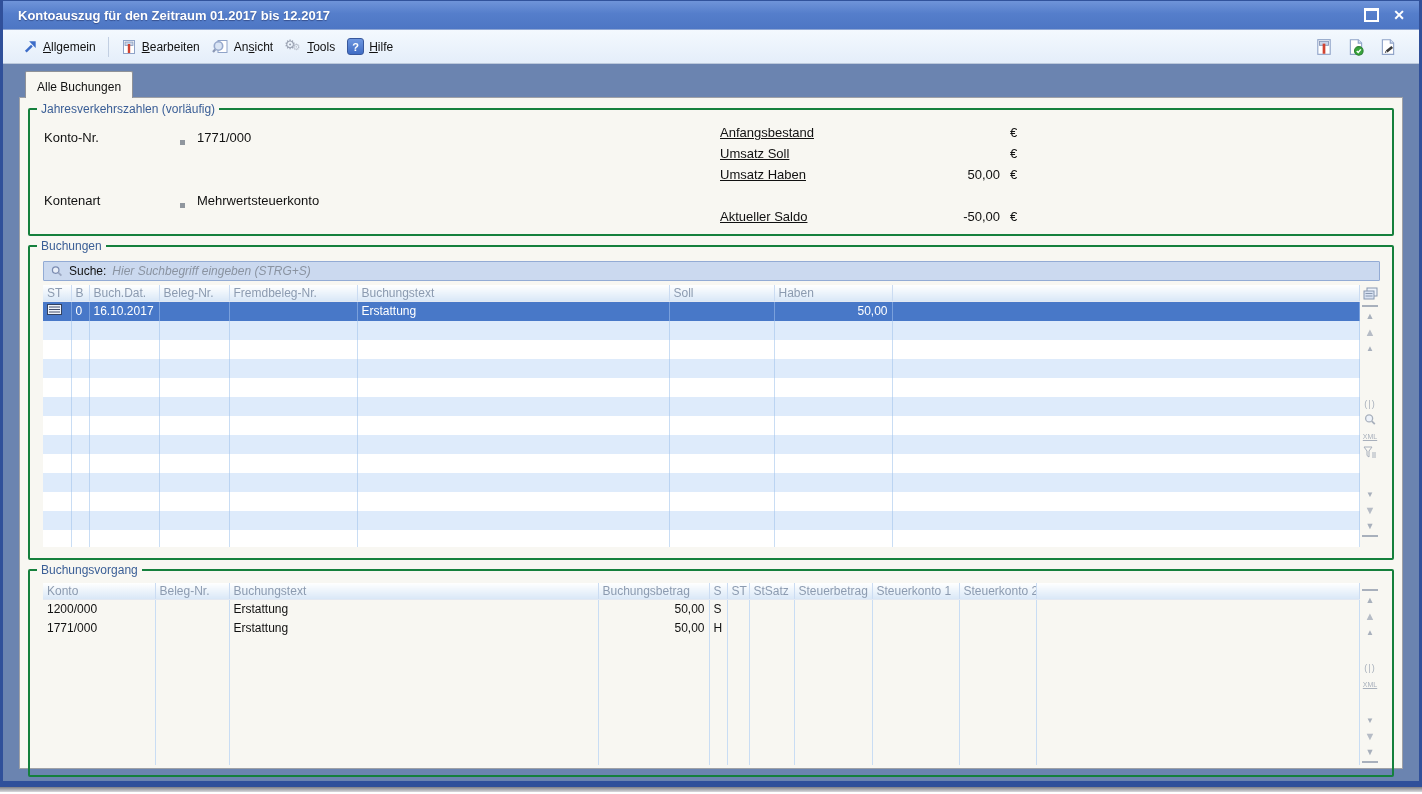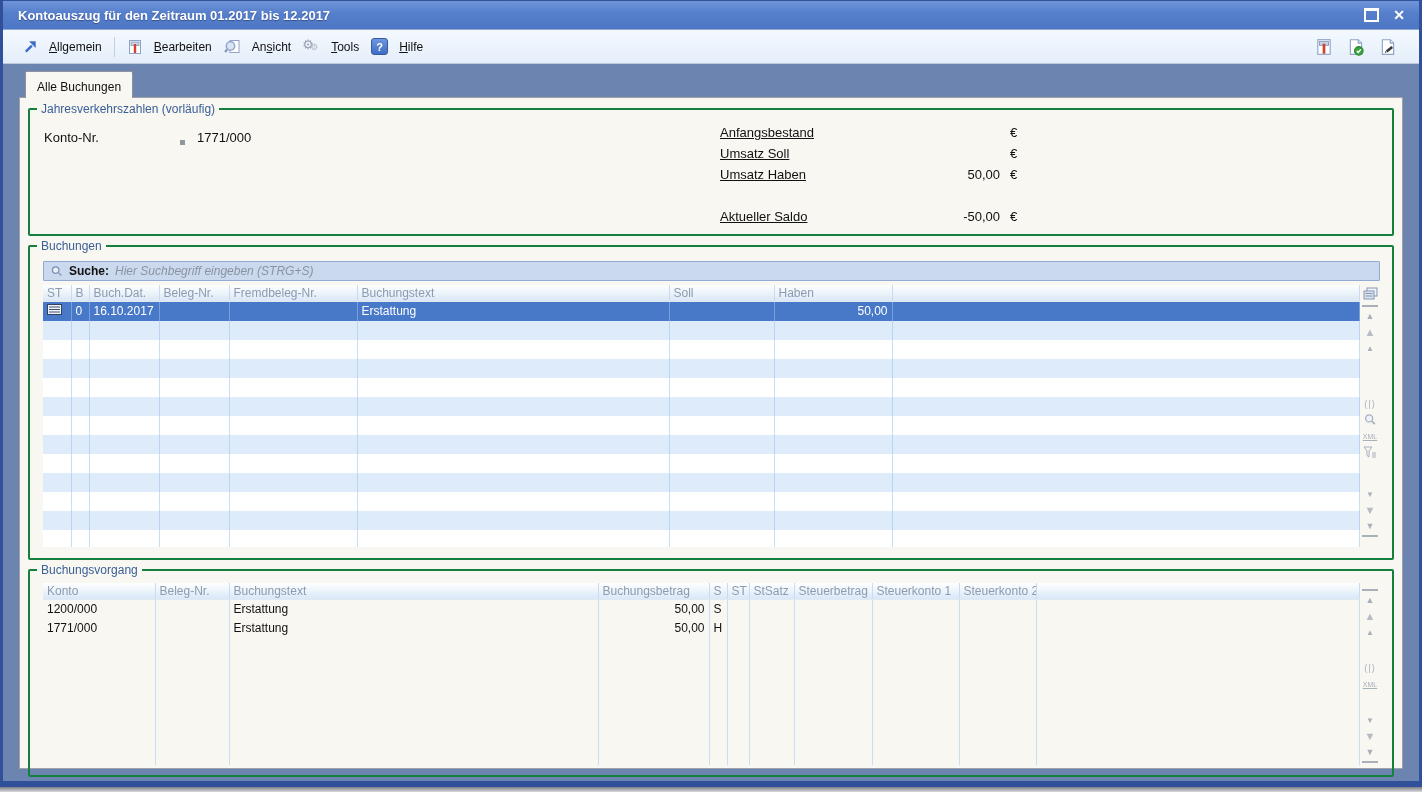--- a/index.html
+++ b/index.html
@@ -7,21 +7,21 @@
   .frame{position:absolute;left:0;top:0;width:1422px;height:788px;background:#6B84B0;border-left:3px solid #30509A;border-right:3px solid #30509A;border-bottom:7px solid #30509A;box-sizing:border-box;}
   .frame::after{content:"";position:absolute;left:-3px;right:-3px;bottom:-11px;height:5px;background:linear-gradient(#7d7f86,#d8d9dd);}
   
   .titlebar{height:28px;background:linear-gradient(#6f94d9 0%,#557ecb 45%,#4d76c4 100%);border-top:1px solid #31539c;border-bottom:1px solid #8FA7D4;display:flex;align-items:center;color:#fff;}
   .title-text{font-size:13px;font-weight:bold;padding-left:15px;text-shadow:0 1px 1px rgba(0,0,40,.35);flex:1;}
   .win-controls{display:flex;align-items:center;gap:14px;padding-right:14px;}
   .restore-box{width:11px;height:9px;border:2px solid #fff;border-top:3px solid #fff;display:inline-block;}
   .close-x{font-size:14px;font-weight:bold;line-height:14px;}
   
   .menubar{height:33px;background:linear-gradient(#F4F9FE,#E4EEFA);border-bottom:1px solid #BCC9DC;display:flex;align-items:center;padding:0 10px 0 14px;}
-  .menu-item{display:flex;align-items:center;gap:11px;font-size:12px;color:#111;padding:3px 6px;cursor:default;justify-content:space-between;}
+  .menu-item{display:flex;align-items:center;gap:5px;font-size:12px;color:#111;padding:3px 6px;cursor:default;justify-content:space-between;}
   .menusep{width:1px;height:20px;background:#C2CFE2;margin:0 6px;}
   .menubar-right{margin-left:auto;display:flex;align-items:center;gap:14px;padding-right:12px;}
   .u{text-decoration:underline;}
   .gears{position:relative;width:17px;height:16px;}
   .gears .g1{position:absolute;left:-1px;top:-2px;font-size:13px;color:#9aa2b2;}
   .gears .g2{position:absolute;left:7px;top:3px;font-size:9px;color:#b3bac8;}
   .help-badge{width:15px;height:15px;background:linear-gradient(#6e97e0,#3f6cc4);border:1px solid #38589c;border-radius:3px;color:#fff;font-weight:bold;font-size:11px;display:flex;align-items:center;justify-content:center;}
   
   .workarea{position:absolute;top:62px;left:3px;right:3px;bottom:0;}
   .tab{display:inline-block;margin-left:19px;margin-top:9px;padding:8px 11px 4px;background:#F8F7F2;border:1px solid #8F9298;border-bottom:none;border-radius:2px 2px 0 0;font-size:12px;color:#111;position:relative;z-index:2;}
@@ -40,21 +40,21 @@
   .spacer42{height:42px;} .spacer21{height:21px;}
   .vrow{display:flex;align-items:center;height:21px;}
   .vrow .vlabel{flex:1;text-decoration:underline;}
   .vrow .vval{width:88px;text-align:right;}
   .vrow .vcur{width:16px;padding-left:10px;}
   
   #group-bookings{height:315px;}
   #group-transaction{height:208px;}
   .gb-inner{padding:14px 12px 6px 13px;}
   .searchbar{height:18px;background:#CBD9EF;border:1px solid #93ABD4;border-radius:1px;display:flex;align-items:center;font-size:12px;padding:0 6px;gap:6px;}
-  .searchbar .slabel{font-weight:bold;color:#111;}
+  .searchbar .slabel{font-weight:normal;color:#111;}
   .searchbar .sph{font-style:italic;color:#8A93A1;}
   .tablezone{display:flex;margin-top:4px;}
   .twrap{flex:1;overflow:hidden;}
   table.grid{border-collapse:collapse;table-layout:fixed;width:100%;font-size:12px;color:#111;}
   table.grid td{padding:0 4px;height:19px;line-height:19px;white-space:nowrap;overflow:hidden;border-right:1px solid #C9DDF4;}
   tr.hdr td{height:16px;line-height:16px;color:#8C9BB0;background:linear-gradient(#FFFFFF,#D9E7F7);border-right:1px solid #CBDCF2;border-bottom:1px solid #E2E8F2;}
   #bookings-table tr.data td,#bookings-table tr.empty td{border-bottom:none;}
   #bookings-table tr.empty:nth-child(odd) td{background:#DEEBFB;border-right:1px solid #BBD4F2;}
   #bookings-table tr.empty:nth-child(even) td{background:#FFFFFF;border-right:1px solid #C9DDF4;}
   tr.selected td{background:#4878C8;color:#fff;border-right:1px solid #7AA0DC !important;}
@@ -150,20 +150,25 @@
       <div class="groupbox" id="group-summary">
         <span class="gb-label">Jahresverkehrszahlen (vorläufig)</span>
         <div class="g1-inner">
           <div class="g1-left">
             <div class="fieldrow">
               <span class="flabel">Konto-Nr.</span>
               <span class="bullet"></span>
               <span>1771/000</span>
             </div>
             <div class="spacer42"></div>
+            <div class="fieldrow">
+              <span class="flabel">Kontenart</span>
+              <span class="bullet"></span>
+              <span>Mehrwertsteuerkonto</span>
+            </div>
           </div>
           <div class="g1-right">
             <div class="vrow">
               <span class="vlabel">Anfangsbestand</span>
               <span class="vval"></span>
               <span class="vcur">€</span>
             </div>
             <div class="vrow">
               <span class="vlabel">Umsatz Soll</span>
               <span class="vval"></span>

